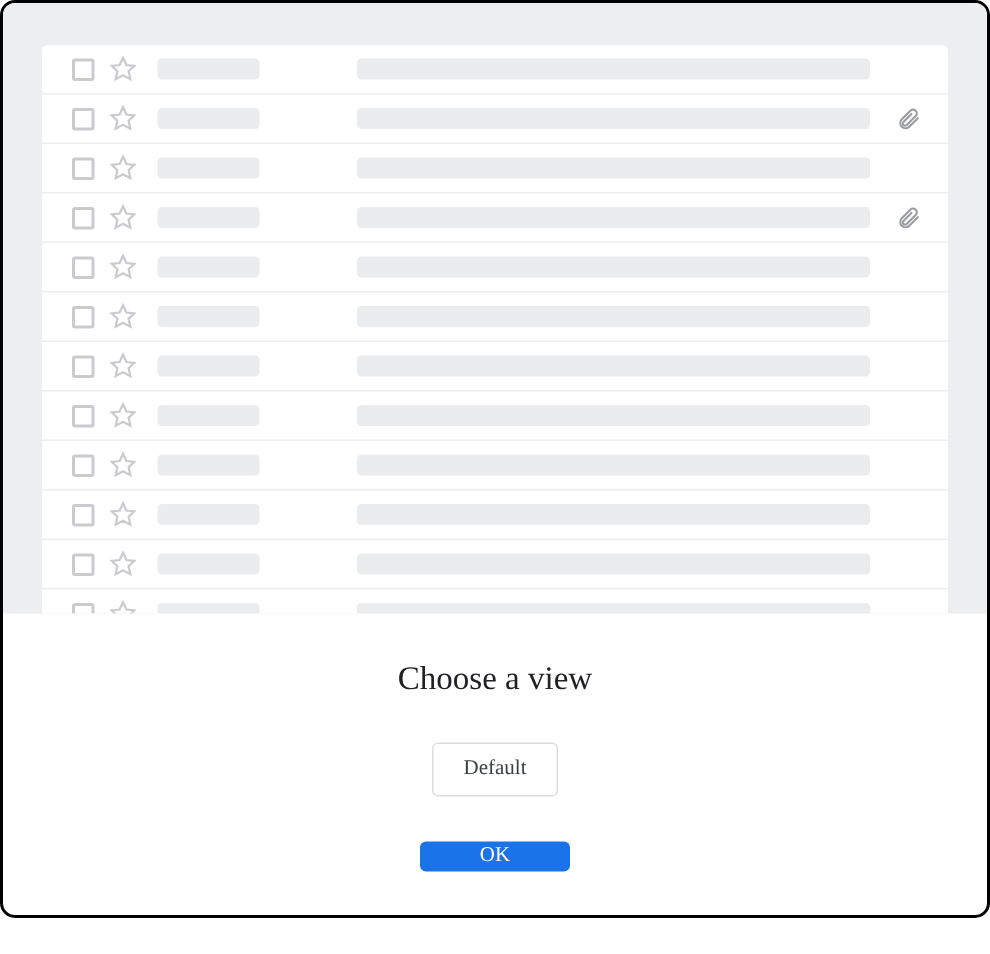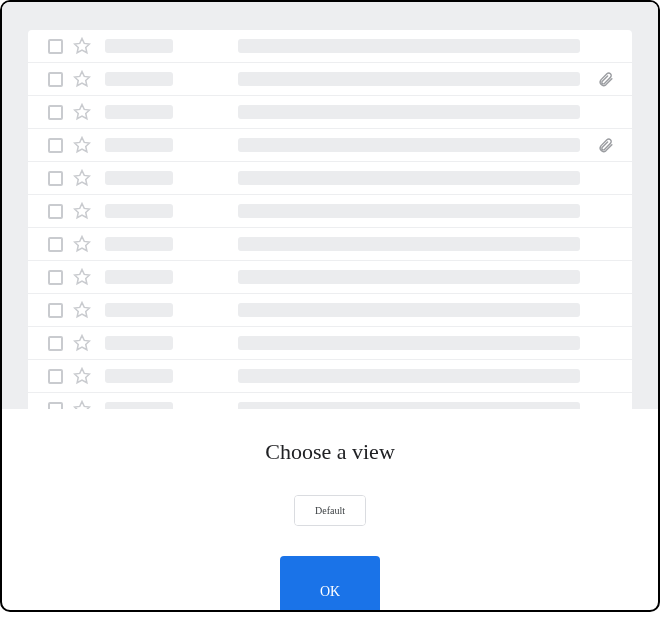--- a/index.html
+++ b/index.html
@@ -111,39 +111,39 @@
     }
     .segmented {
       display: inline-flex;
       border: 1px solid #dadce0;
       border-radius: 4px;
       overflow: hidden;
       margin-bottom: 30px;
     }
     .segment {
       padding: 9px 20px;
-      font-size: 10px;
+      font-size: 14px;
       color: #3c4043;
       background: #fff;
       cursor: pointer;
       border: none;
       font-family: inherit;
     }
     .segment + .segment {
       border-left: 1px solid #dadce0;
     }
     .segment.selected {
       background: #1a73e8;
       color: #fff;
     }
     .ok-button {
       background: #1a73e8;
       color: #fff;
       border: none;
-      padding: 28px 40px;
+      padding: 2px 40px;
       font-size: 14px;
       font-weight: 500;
       border-radius: 4px;
       cursor: pointer;
       font-family: inherit;
     }
   </style>
 </head>
 <body>
 

